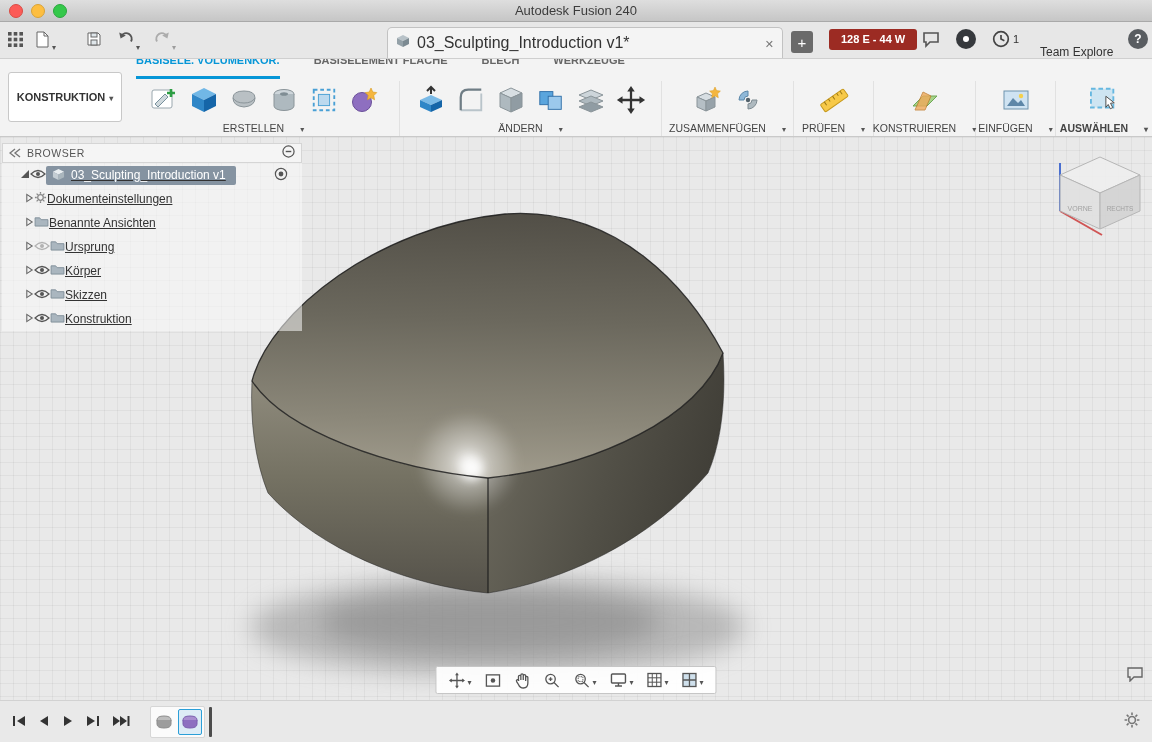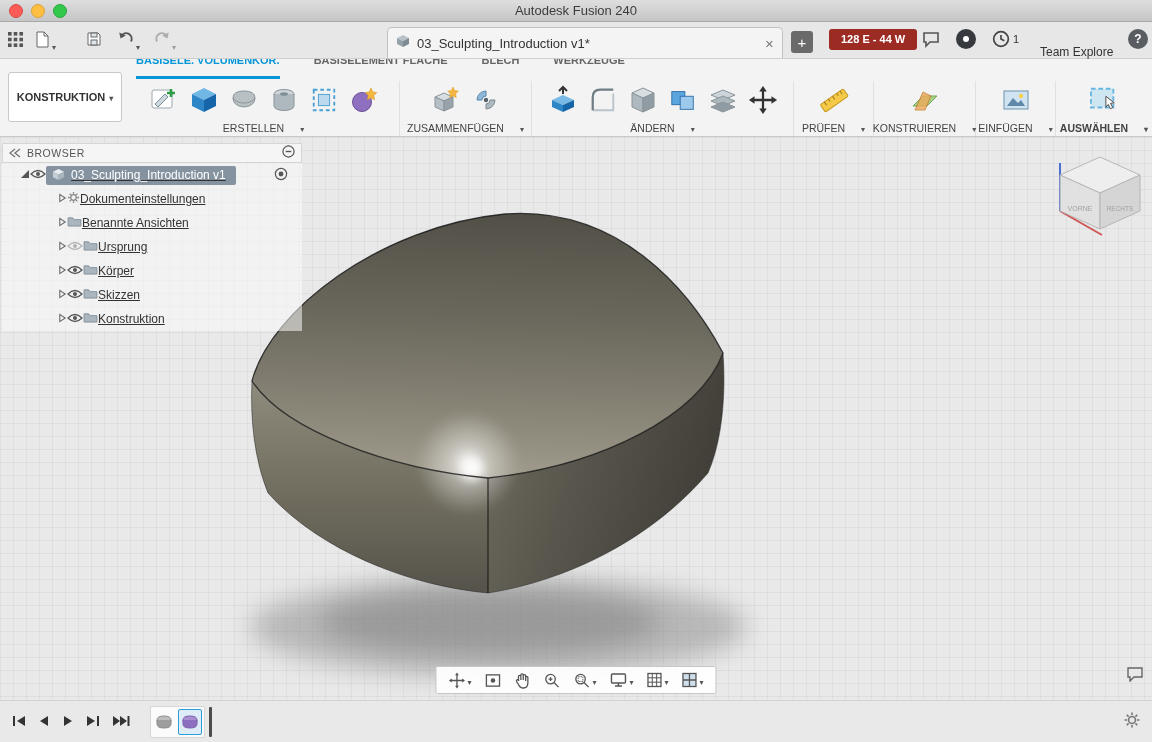--- a/index.html
+++ b/index.html
@@ -15,21 +15,21 @@
   .l-red{background:#fc5b57;border:1px solid #d94c44;}
   .l-yel{background:#fdbe41;border:1px solid #d9a338;}
   .l-grn{background:#34c84a;border:1px solid #2aa73d;}
   
   .toolbar{position:absolute;left:0;top:21px;width:100%;height:37px;background:#e7e7e7;
     border-bottom:1px solid #cfcfcf;z-index:55;}
   .caret::after{content:"▾";font-size:8px;color:#555;line-height:1;}
   .doc-tab{position:absolute;left:387px;top:6px;width:396px;height:31px;background:#f4f4f4;
     border:1px solid #c2c2c2;border-bottom:none;border-radius:5px 5px 0 0;
     display:flex;align-items:center;padding:0 8px;box-sizing:border-box;gap:7px;}
-  .doc-tab .title{font-size:13px;color:#333;white-space:nowrap;}
+  .doc-tab .title{font-size:16px;color:#333;white-space:nowrap;}
   .x-close::after{content:"✕";font-size:11px;color:#777;}
   .plus-btn{position:absolute;left:791px;top:10px;width:22px;height:22px;background:#6a6a6a;
     border-radius:3px;color:#fff;display:flex;align-items:center;justify-content:center;}
   .plus-btn::after{content:"+";font-size:15px;line-height:1;}
   .err-badge{position:absolute;left:829px;top:8px;height:21px;line-height:21px;padding:0 12px;
     border-radius:3px;color:#fff;font-size:11px;font-weight:bold;}
   .hcircle{border-radius:50%;display:flex;align-items:center;justify-content:center;}
   
   .ribbon{position:absolute;left:0;top:59px;width:100%;height:77px;background:#f3f3f3;
     border-bottom:1px solid #c9c9c9;z-index:50;}
@@ -52,21 +52,21 @@
                      linear-gradient(90deg,rgba(0,0,0,0.045) 1px,transparent 1px);
     background-size:13px 13px;}
   .model-svg{position:absolute;left:0;top:0;}
   
   .browser{position:absolute;left:2px;top:6px;width:300px;z-index:20;}
   .b-head{height:20px;background:rgba(246,246,246,0.95);border:1px solid #d5d5d5;
     display:flex;align-items:center;padding:0 6px;gap:6px;box-sizing:border-box;}
   .b-title{font-size:10.5px;color:#555;letter-spacing:0.5px;flex:1;}
   .b-body{background:rgba(250,250,250,0.55);}
   .brow{height:24px;display:flex;align-items:center;gap:0;font-size:12px;color:#333;text-decoration:underline;}
-  .brow.child{padding-left:56px;}
+  .brow.child{padding-left:23px;}
   .root-chip{display:flex;align-items:center;gap:6px;background:#8593a1;color:#fff;
     border-radius:2px;padding:2px 10px 3px 6px;font-size:12px;}
   
   .navbar{position:absolute;left:50%;transform:translateX(-50%);bottom:6px;height:26px;
     background:rgba(255,255,255,0.93);border:1px solid #c6c6c6;border-radius:2px;
     display:flex;align-items:center;gap:13px;padding:0 12px;z-index:20;}
   .nav-item{display:flex;align-items:center;gap:2px;}
   
   .timeline{position:absolute;left:0;bottom:0;width:100%;height:42px;background:#e9e9e9;
     border-top:1px solid #d2d2d2;display:flex;align-items:center;padding:0 12px;
@@ -227,89 +227,89 @@
               <path d="M22 3 l1.8 4 4 .6 -3 3 .8 4.2 -3.6 -2 -3.6 2 .8 -4.2 -3 -3 4 -.6 Z" fill="#f5b63f" stroke="#d99a1f" stroke-width=".6"></path>
             </svg>
           </div>
       </div>
       <div class="rlabel">
           <span>ERSTELLEN</span>
           <span class="caret"></span>
         </div>
     </div>
 
+    <div class="rgroup" style="width:262px;">
+      <div class="ricons">
+        <div class="tool">
+            <svg width="30" height="30" viewBox="0 0 30 30">
+              <path d="M15 10 L26 15 L15 20 L4 15Z" fill="#79b9e6"></path>
+              <path d="M4 15 L15 20 V27 L4 22Z" fill="#2f86c7"></path>
+              <path d="M26 15 L15 20 V27 L26 22Z" fill="#1565a8"></path>
+              <path d="M15 2 V9 M11 6 L15 2 L19 6" fill="none" stroke="#333" stroke-width="2"></path>
+            </svg>
+          </div>
+        <div class="tool">
+            <svg width="28" height="28" viewBox="0 0 30 30">
+              <path d="M4 26 H26 V8" fill="none" stroke="#b9c4ca" stroke-width="2"></path>
+              <path d="M4 26 V12 Q4 4 12 4 H26" fill="none" stroke="#6f7d85" stroke-width="2.4"></path>
+            </svg>
+          </div>
+        <div class="tool">
+            <svg width="30" height="30" viewBox="0 0 30 30">
+              <path d="M4 8 L15 13 L26 8 L15 3Z" fill="#d7dee2" stroke="#8a9499"></path>
+              <path d="M4 8 V22 L15 27 V13Z" fill="#aeb9bf" stroke="#8a9499"></path>
+              <path d="M26 8 V22 L15 27 V13Z" fill="#909ca3" stroke="#8a9499"></path>
+            </svg>
+          </div>
+        <div class="tool">
+            <svg width="28" height="28" viewBox="0 0 30 30">
+              <rect x="3" y="6" width="14" height="14" fill="#5aa5dd" stroke="#2f6fa8"></rect>
+              <rect x="12" y="11" width="14" height="14" fill="#9cc9ec" stroke="#2f6fa8"></rect>
+            </svg>
+          </div>
+        <div class="tool">
+            <svg width="30" height="30" viewBox="0 0 30 30">
+              <path d="M3 10 L15 5 L27 10 L15 15Z" fill="#cdd5da" stroke="#8a9499"></path>
+              <path d="M3 16 L15 11 L27 16 L15 21Z" fill="#aeb9bf" stroke="#8a9499"></path>
+              <path d="M3 22 L15 17 L27 22 L15 27Z" fill="#909ca3" stroke="#8a9499"></path>
+            </svg>
+          </div>
+        <div class="tool">
+            <svg width="32" height="32" viewBox="0 0 34 34">
+              <path d="M17 2 L21 8 H13Z M17 32 L13 26 H21Z M2 17 L8 13 V21Z M32 17 L26 21 V13Z" fill="#333"></path>
+              <path d="M17 7 V27 M7 17 H27" stroke="#333" stroke-width="2.4" fill="none"></path>
+            </svg>
+          </div>
+      </div>
+      <div class="rlabel">
+          <span>ÄNDERN</span>
+          <span class="caret"></span>
+        </div>
+    </div>
+
     <div class="rgroup" style="width:132px;">
       <div class="ricons">
         <div class="tool">
             <svg width="30" height="30" viewBox="0 0 30 30">
               <path d="M13 8 L22 12 L13 16 L4 12Z" fill="#d7dee2" stroke="#8a9499"></path>
               <path d="M4 12 V22 L13 26 V16Z" fill="#b5bfc5" stroke="#8a9499"></path>
               <path d="M22 12 V22 L13 26 V16Z" fill="#97a2a9" stroke="#8a9499"></path>
               <path d="M22 2 l1.6 3.6 3.8 .5 -2.8 2.7 .7 3.9 -3.3 -1.8 -3.3 1.8 .7 -3.9 -2.8 -2.7 3.8 -.5 Z" fill="#f5b63f" stroke="#d99a1f" stroke-width=".5"></path>
             </svg>
           </div>
         <div class="tool">
             <svg width="30" height="30" viewBox="0 0 30 30">
               <path d="M6 15 a9 9 0 0 1 9 -9 v5 a4 4 0 0 0 -4 4 Z" fill="#8fb8d8" stroke="#5b87a8"></path>
               <path d="M24 15 a9 9 0 0 1 -9 9 v-5 a4 4 0 0 0 4 -4 Z" fill="#aeb9bf" stroke="#7d8a91"></path>
               <circle cx="15" cy="15" r="2.2" fill="#53626b"></circle>
             </svg>
           </div>
       </div>
       <div class="rlabel">
           <span>ZUSAMMENFÜGEN</span>
-          <span class="caret"></span>
-        </div>
-    </div>
-
-    <div class="rgroup" style="width:262px;">
-      <div class="ricons">
-        <div class="tool">
-            <svg width="30" height="30" viewBox="0 0 30 30">
-              <path d="M15 10 L26 15 L15 20 L4 15Z" fill="#79b9e6"></path>
-              <path d="M4 15 L15 20 V27 L4 22Z" fill="#2f86c7"></path>
-              <path d="M26 15 L15 20 V27 L26 22Z" fill="#1565a8"></path>
-              <path d="M15 2 V9 M11 6 L15 2 L19 6" fill="none" stroke="#333" stroke-width="2"></path>
-            </svg>
-          </div>
-        <div class="tool">
-            <svg width="28" height="28" viewBox="0 0 30 30">
-              <path d="M4 26 H26 V8" fill="none" stroke="#b9c4ca" stroke-width="2"></path>
-              <path d="M4 26 V12 Q4 4 12 4 H26" fill="none" stroke="#6f7d85" stroke-width="2.4"></path>
-            </svg>
-          </div>
-        <div class="tool">
-            <svg width="30" height="30" viewBox="0 0 30 30">
-              <path d="M4 8 L15 13 L26 8 L15 3Z" fill="#d7dee2" stroke="#8a9499"></path>
-              <path d="M4 8 V22 L15 27 V13Z" fill="#aeb9bf" stroke="#8a9499"></path>
-              <path d="M26 8 V22 L15 27 V13Z" fill="#909ca3" stroke="#8a9499"></path>
-            </svg>
-          </div>
-        <div class="tool">
-            <svg width="28" height="28" viewBox="0 0 30 30">
-              <rect x="3" y="6" width="14" height="14" fill="#5aa5dd" stroke="#2f6fa8"></rect>
-              <rect x="12" y="11" width="14" height="14" fill="#9cc9ec" stroke="#2f6fa8"></rect>
-            </svg>
-          </div>
-        <div class="tool">
-            <svg width="30" height="30" viewBox="0 0 30 30">
-              <path d="M3 10 L15 5 L27 10 L15 15Z" fill="#cdd5da" stroke="#8a9499"></path>
-              <path d="M3 16 L15 11 L27 16 L15 21Z" fill="#aeb9bf" stroke="#8a9499"></path>
-              <path d="M3 22 L15 17 L27 22 L15 27Z" fill="#909ca3" stroke="#8a9499"></path>
-            </svg>
-          </div>
-        <div class="tool">
-            <svg width="32" height="32" viewBox="0 0 34 34">
-              <path d="M17 2 L21 8 H13Z M17 32 L13 26 H21Z M2 17 L8 13 V21Z M32 17 L26 21 V13Z" fill="#333"></path>
-              <path d="M17 7 V27 M7 17 H27" stroke="#333" stroke-width="2.4" fill="none"></path>
-            </svg>
-          </div>
-      </div>
-      <div class="rlabel">
-          <span>ÄNDERN</span>
           <span class="caret"></span>
         </div>
     </div>
 
     <div class="rgroup" style="width:80px;">
       <div class="ricons">
         <div class="tool">
             <svg width="30" height="30" viewBox="0 0 30 30">
               <g transform="rotate(-35 15 15)">
                 <rect x="1" y="11" width="28" height="9" rx="1.5" fill="#f7c948" stroke="#c79a1e"></rect>

